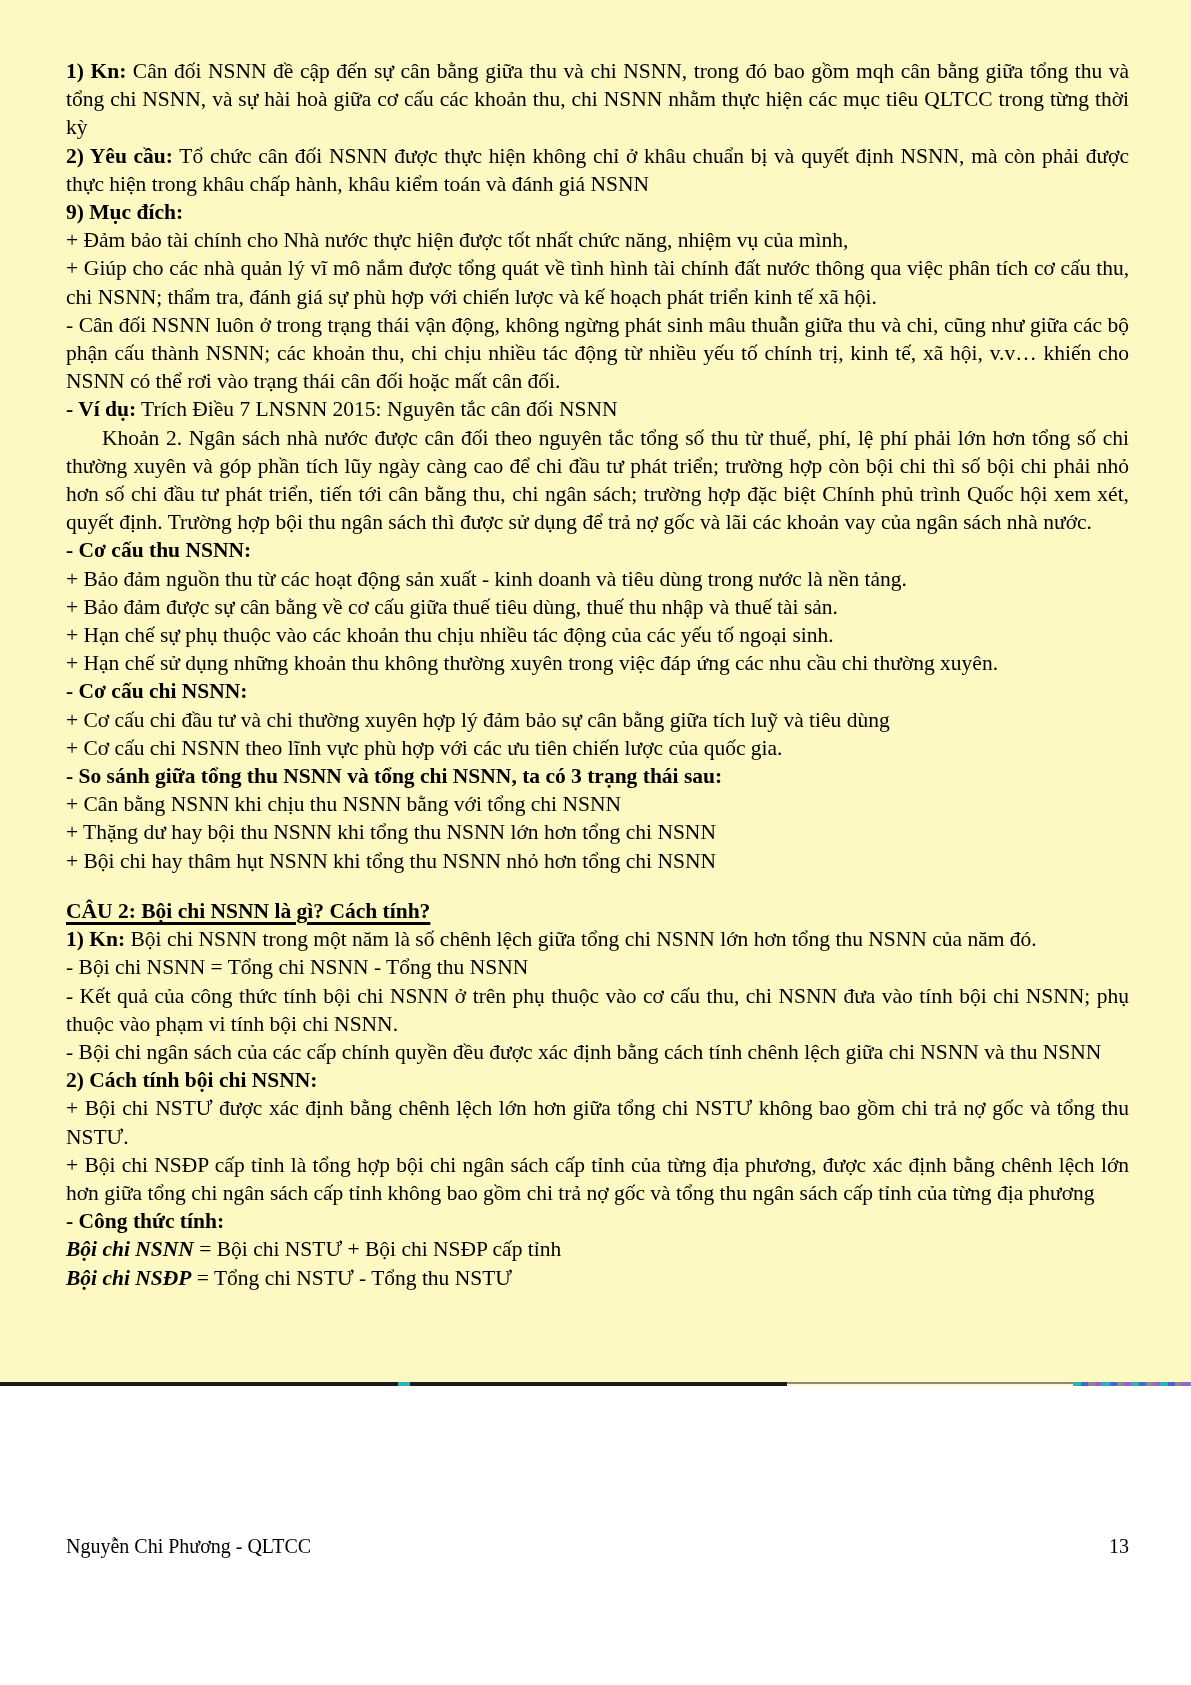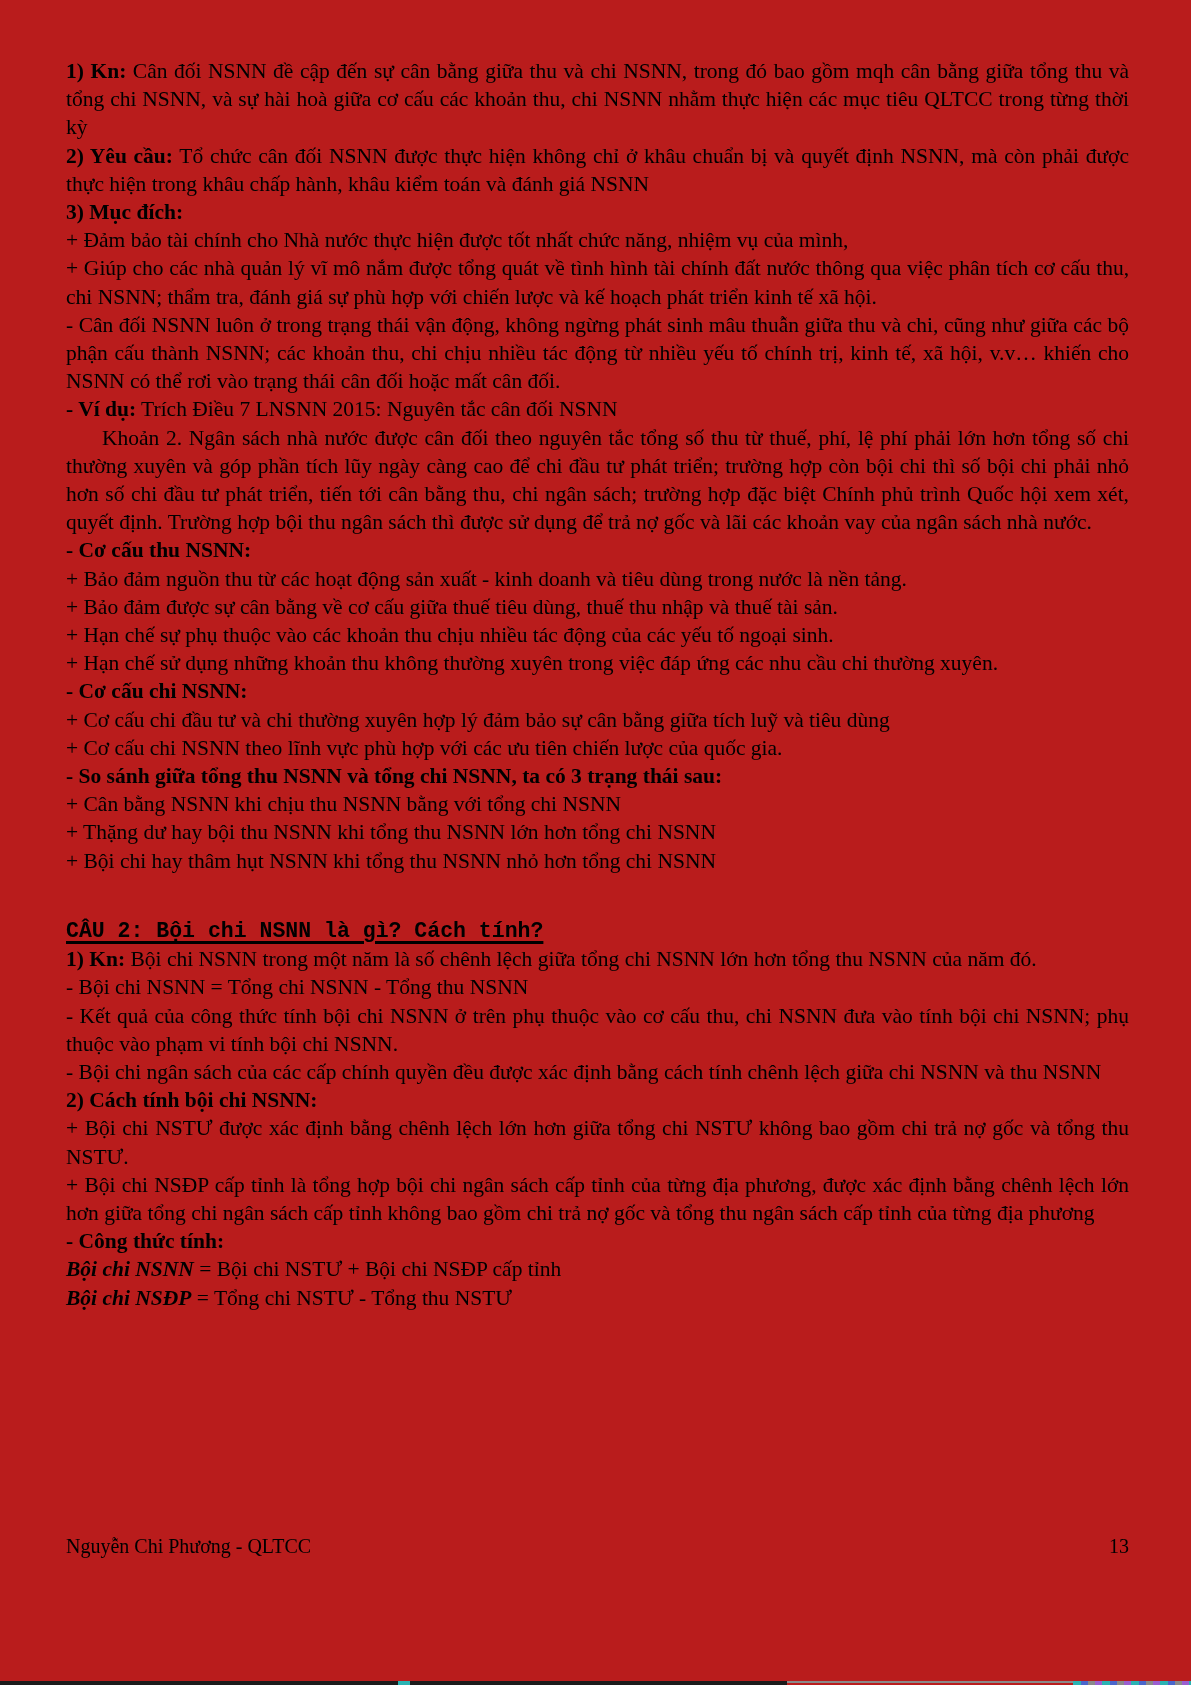--- a/index.html
+++ b/index.html
@@ -7,35 +7,35 @@
     width: 1191px;
     height: 1685px;
     background: #ffffff;
     font-family: "Liberation Serif", "DejaVu Serif", serif;
     color: #000000;
     overflow: hidden;
   }
   .page {
     position: relative;
     width: 1191px;
-    height: 1685px;
-    background: #b91c1c;
+    height: 1386px;
+    background: #fef9c3;
   }
   .doc-body {
     position: absolute;
     left: 66px;
     top: 57px;
     width: 1063px;
     font-size: 21.5px;
     line-height: 28.2px;
     text-align: justify;
   }
   .para { margin: 0; }
   .para.indent { text-indent: 36px; }
-  .para.space-before { margin-top: 42px; font-family: Liberation Mono, monospace; }
+  .para.space-before { margin-top: 22px; }
   .seg-regular { font-weight: 400; }
   .seg-bold { font-weight: 700; }
   .seg-bold-underline {
     font-weight: 700;
     text-decoration: underline;
     text-decoration-thickness: 2.5px;
     text-underline-offset: 4px;
   }
   .seg-bold-italic { font-weight: 700; font-style: italic; }
   .footer {
@@ -61,21 +61,21 @@
 </style>
 </head>
 <body>
 
 <div class="page">
 
   <div class="doc-body">
 
   <p class="para"><span class="seg-bold">1) Kn:</span><span class="seg-regular"> Cân đối NSNN đề cập đến sự cân bằng giữa thu và chi NSNN, trong đó bao gồm mqh cân bằng giữa tổng thu và tổng chi NSNN, và sự hài hoà giữa cơ cấu các khoản thu, chi NSNN nhằm thực hiện các mục tiêu QLTCC trong từng thời kỳ</span></p>
       <p class="para"><span class="seg-bold">2) Yêu cầu:</span><span class="seg-regular"> Tổ chức cân đối NSNN được thực hiện không chỉ ở khâu chuẩn bị và quyết định NSNN, mà còn phải được thực hiện trong khâu chấp hành, khâu kiểm toán và đánh giá NSNN</span></p>
-      <p class="para"><span class="seg-bold">3) Mục đích:</span></p>
+      <p class="para"><span class="seg-bold">9) Mục đích:</span></p>
       <p class="para"><span class="seg-regular">+ Đảm bảo tài chính cho Nhà nước thực hiện được tốt nhất chức năng, nhiệm vụ của mình,</span></p>
       <p class="para"><span class="seg-regular">+ Giúp cho các nhà quản lý vĩ mô nắm được tổng quát về tình hình tài chính đất nước thông qua việc phân tích cơ cấu thu, chi NSNN; thẩm tra, đánh giá sự phù hợp với chiến lược và kế hoạch phát triển kinh tế xã hội.</span></p>
       <p class="para"><span class="seg-regular">- Cân đối NSNN luôn ở trong trạng thái vận động, không ngừng phát sinh mâu thuẫn giữa thu và chi, cũng như giữa các bộ phận cấu thành NSNN; các khoản thu, chi chịu nhiều tác động từ nhiều yếu tố chính trị, kinh tế, xã hội, v.v… khiến cho NSNN có thể rơi vào trạng thái cân đối hoặc mất cân đối.</span></p>
       <p class="para"><span class="seg-bold">- Ví dụ:</span><span class="seg-regular"> Trích Điều 7 LNSNN 2015: Nguyên tắc cân đối NSNN</span></p>
       <p class="para indent"><span class="seg-regular">Khoản 2. Ngân sách nhà nước được cân đối theo nguyên tắc tổng số thu từ thuế, phí, lệ phí phải lớn hơn tổng số chi thường xuyên và góp phần tích lũy ngày càng cao để chi đầu tư phát triển; trường hợp còn bội chi thì số bội chi phải nhỏ hơn số chi đầu tư phát triển, tiến tới cân bằng thu, chi ngân sách; trường hợp đặc biệt Chính phủ trình Quốc hội xem xét, quyết định. Trường hợp bội thu ngân sách thì được sử dụng để trả nợ gốc và lãi các khoản vay của ngân sách nhà nước.</span></p>
       <p class="para"><span class="seg-bold">- Cơ cấu thu NSNN:</span></p>
       <p class="para"><span class="seg-regular">+ Bảo đảm nguồn thu từ các hoạt động sản xuất - kinh doanh và tiêu dùng trong nước là nền tảng.</span></p>
       <p class="para"><span class="seg-regular">+ Bảo đảm được sự cân bằng về cơ cấu giữa thuế tiêu dùng, thuế thu nhập và thuế tài sản.</span></p>
       <p class="para"><span class="seg-regular">+ Hạn chế sự phụ thuộc vào các khoản thu chịu nhiều tác động của các yếu tố ngoại sinh.</span></p>
       <p class="para"><span class="seg-regular">+ Hạn chế sử dụng những khoản thu không thường xuyên trong việc đáp ứng các nhu cầu chi thường xuyên.</span></p>

